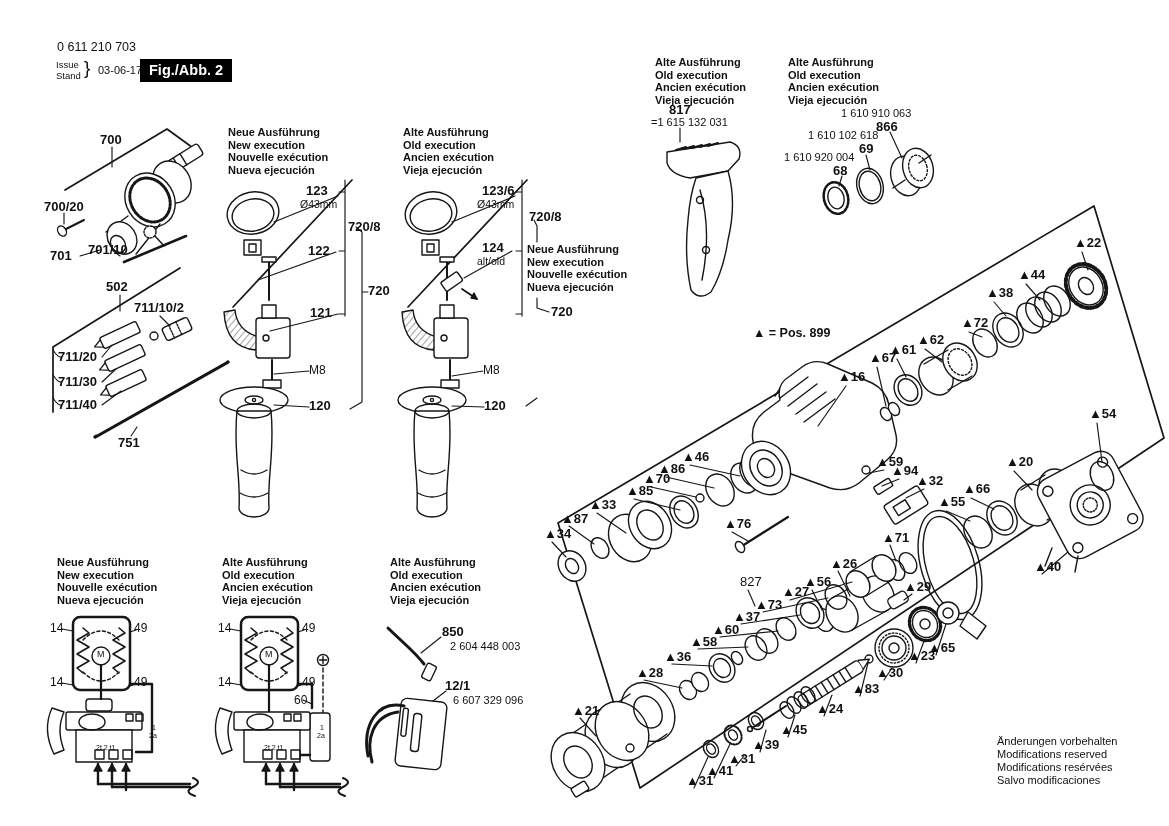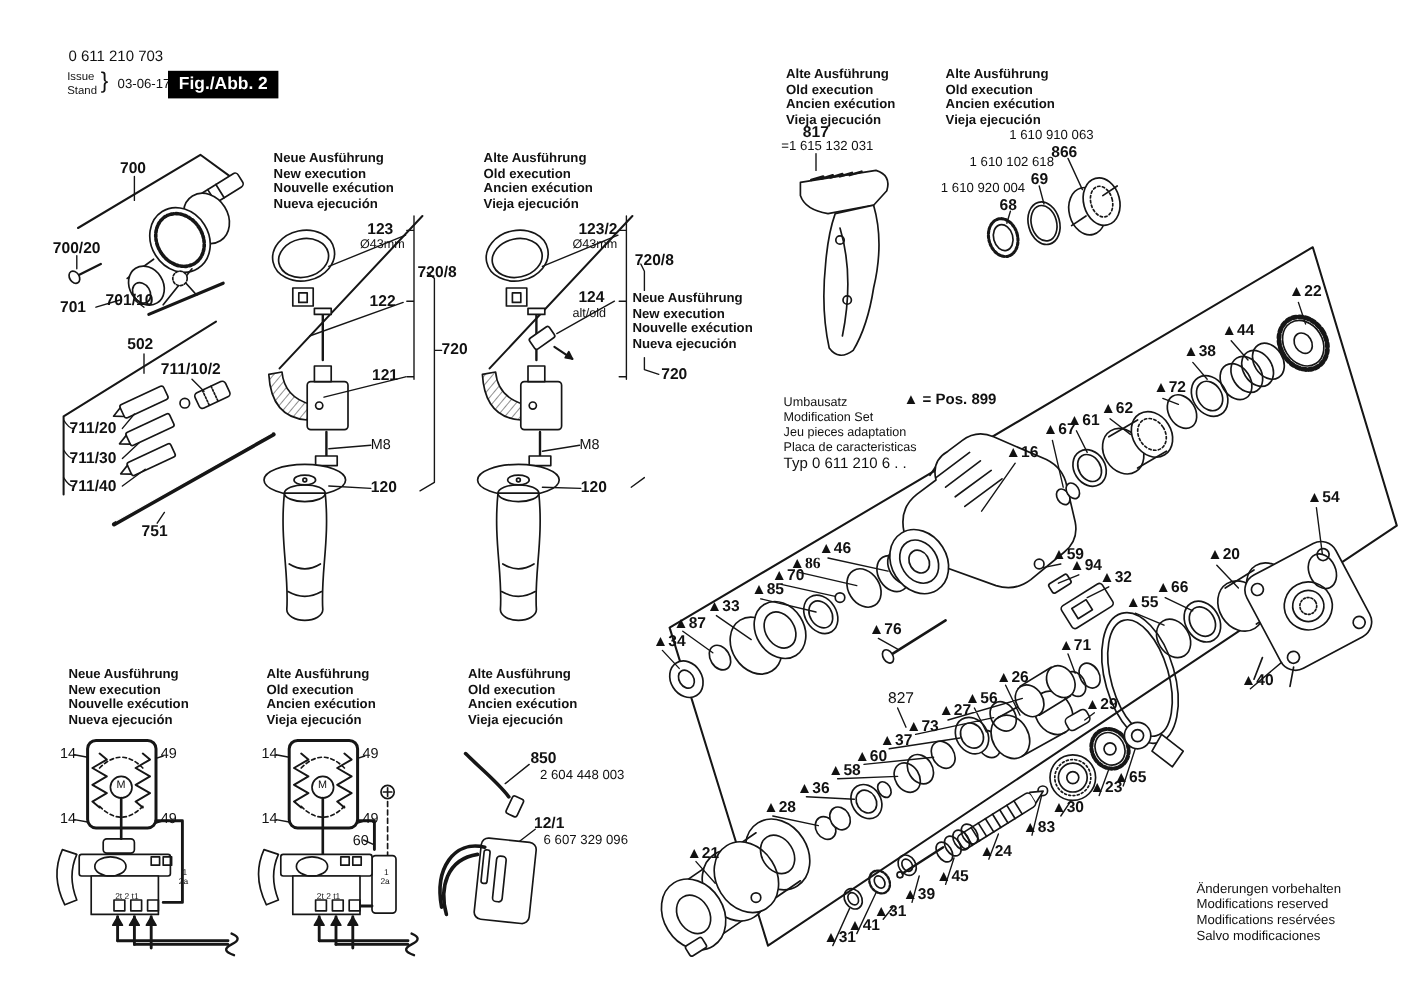--- a/index.html
+++ b/index.html
@@ -382,27 +382,20 @@
 
   <div id="meta">0 611 210 703</div>
   <div id="issue">
     <div>Issue</div>
     <div>Stand</div>
   </div>
   <div id="brace">}</div>
   <div id="issuedate">03-06-17</div>
   <div id="figbox">Fig./Abb. 2</div>
 
-  <div id="umbausatz">
-    <div>Umbausatz</div>
-    <div>Modification Set</div>
-    <div>Jeu pieces adaptation</div>
-    <div>Placa de caracteristicas</div>
-    <div class="typ">Typ 0 611 210 6 . .</div>
-  </div>
 
   <div id="footer">
     <div>Änderungen vorbehalten</div>
     <div>Modifications reserved</div>
     <div>Modifications resérvées</div>
     <div>Salvo modificaciones</div>
   </div>
 
   <div id="labels">
       <span class="lab" style="left: 100px; top: 133px; font-size: 13px; font-weight: 700;">700</span>
@@ -416,21 +409,21 @@
       <span class="lab" style="left: 58px; top: 398px; font-size: 13px; font-weight: 700;">711/40</span>
       <span class="lab" style="left: 118px; top: 436px; font-size: 13px; font-weight: 700;">751</span>
       <span class="lab" style="left: 306px; top: 184px; font-size: 13px; font-weight: 700;">123</span>
       <span class="lab" style="left: 300px; top: 199px; font-size: 10.5px; font-weight: 400;">Ø43mm</span>
       <span class="lab" style="left: 308px; top: 244px; font-size: 13px; font-weight: 700;">122</span>
       <span class="lab" style="left: 310px; top: 306px; font-size: 13px; font-weight: 700;">121</span>
       <span class="lab" style="left: 348px; top: 220px; font-size: 13px; font-weight: 700;">720/8</span>
       <span class="lab" style="left: 368px; top: 284px; font-size: 13px; font-weight: 700;">720</span>
       <span class="lab" style="left: 309px; top: 364px; font-size: 12px; font-weight: 400;">M8</span>
       <span class="lab" style="left: 309px; top: 399px; font-size: 13px; font-weight: 700;">120</span>
-      <span class="lab" style="left: 482px; top: 184px; font-size: 13px; font-weight: 700;">123/2</span>
+      <span class="lab" style="left: 482px; top: 184px; font-size: 13px; font-weight: 700;">123/6</span>
       <span class="lab" style="left: 477px; top: 199px; font-size: 10.5px; font-weight: 400;">Ø43mm</span>
       <span class="lab" style="left: 482px; top: 241px; font-size: 13px; font-weight: 700;">124</span>
       <span class="lab" style="left: 477px; top: 256px; font-size: 10.5px; font-weight: 400;">alt/old</span>
       <span class="lab" style="left: 529px; top: 210px; font-size: 13px; font-weight: 700;">720/8</span>
       <span class="lab" style="left: 551px; top: 305px; font-size: 13px; font-weight: 700;">720</span>
       <span class="lab" style="left: 483px; top: 364px; font-size: 12px; font-weight: 400;">M8</span>
       <span class="lab" style="left: 484px; top: 399px; font-size: 13px; font-weight: 700;">120</span>
       <span class="lab" style="left: 669px; top: 103px; font-size: 13px; font-weight: 700;">817</span>
       <span class="lab" style="left: 651px; top: 117px; font-size: 11px; font-weight: 400;">=1 615 132 031</span>
       <span class="lab" style="left: 841px; top: 108px; font-size: 11px; font-weight: 400;">1 610 910 063</span>
@@ -449,21 +442,21 @@
       <span class="lab" style="left: 889px; top: 343px; font-size: 13px; font-weight: 700;">▲61</span>
       <span class="lab" style="left: 869px; top: 351px; font-size: 13px; font-weight: 700;">▲67</span>
       <span class="lab" style="left: 1089px; top: 407px; font-size: 13px; font-weight: 700;">▲54</span>
       <span class="lab" style="left: 1006px; top: 455px; font-size: 13px; font-weight: 700;">▲20</span>
       <span class="lab" style="left: 963px; top: 482px; font-size: 13px; font-weight: 700;">▲66</span>
       <span class="lab" style="left: 938px; top: 495px; font-size: 13px; font-weight: 700;">▲55</span>
       <span class="lab" style="left: 876px; top: 455px; font-size: 13px; font-weight: 700;">▲59</span>
       <span class="lab" style="left: 891px; top: 464px; font-size: 13px; font-weight: 700;">▲94</span>
       <span class="lab" style="left: 916px; top: 474px; font-size: 13px; font-weight: 700;">▲32</span>
       <span class="lab" style="left: 682px; top: 450px; font-size: 13px; font-weight: 700;">▲46</span>
-      <span class="lab" style="left: 658px; top: 462px; font-size: 13px; font-weight: 700; font-family: Liberation Serif, serif;">▲86</span>
+      <span class="lab" style="left: 658px; top: 462px; font-size: 13px; font-weight: 700;">▲86</span>
       <span class="lab" style="left: 643px; top: 472px; font-size: 13px; font-weight: 700;">▲70</span>
       <span class="lab" style="left: 626px; top: 484px; font-size: 13px; font-weight: 700;">▲85</span>
       <span class="lab" style="left: 589px; top: 498px; font-size: 13px; font-weight: 700;">▲33</span>
       <span class="lab" style="left: 561px; top: 512px; font-size: 13px; font-weight: 700;">▲87</span>
       <span class="lab" style="left: 544px; top: 527px; font-size: 13px; font-weight: 700;">▲34</span>
       <span class="lab" style="left: 724px; top: 517px; font-size: 13px; font-weight: 700;">▲76</span>
       <span class="lab" style="left: 740px; top: 575px; font-size: 13px; font-weight: 400;">827</span>
       <span class="lab" style="left: 782px; top: 585px; font-size: 13px; font-weight: 700;">▲27</span>
       <span class="lab" style="left: 755px; top: 598px; font-size: 13px; font-weight: 700;">▲73</span>
       <span class="lab" style="left: 733px; top: 610px; font-size: 13px; font-weight: 700;">▲37</span>

